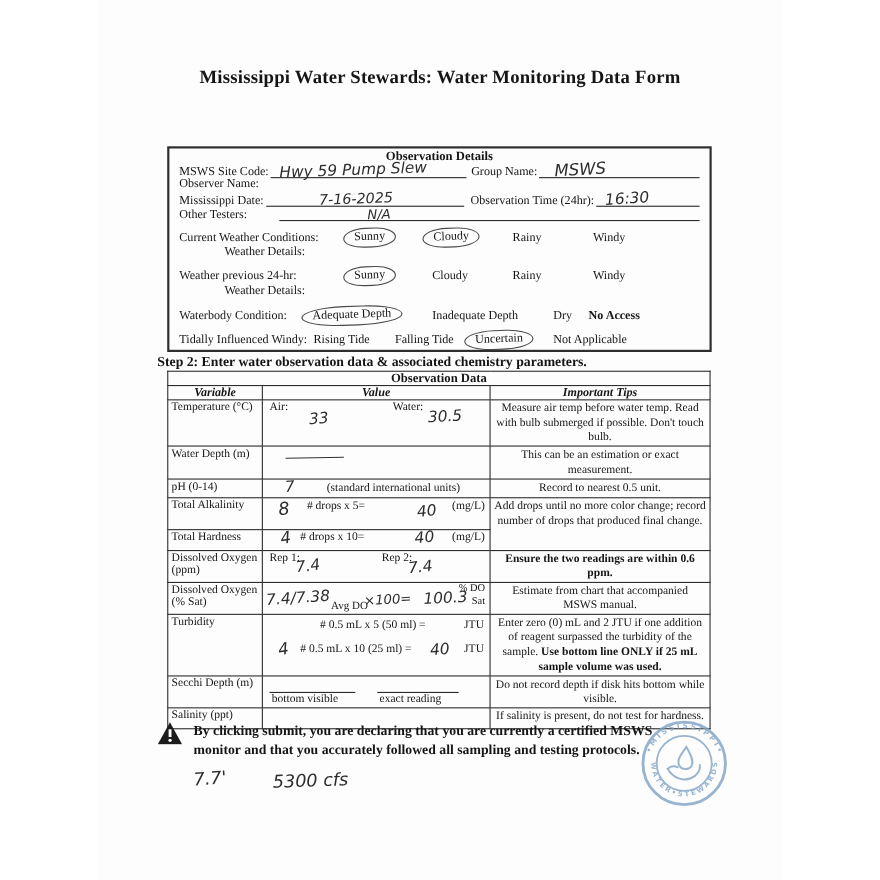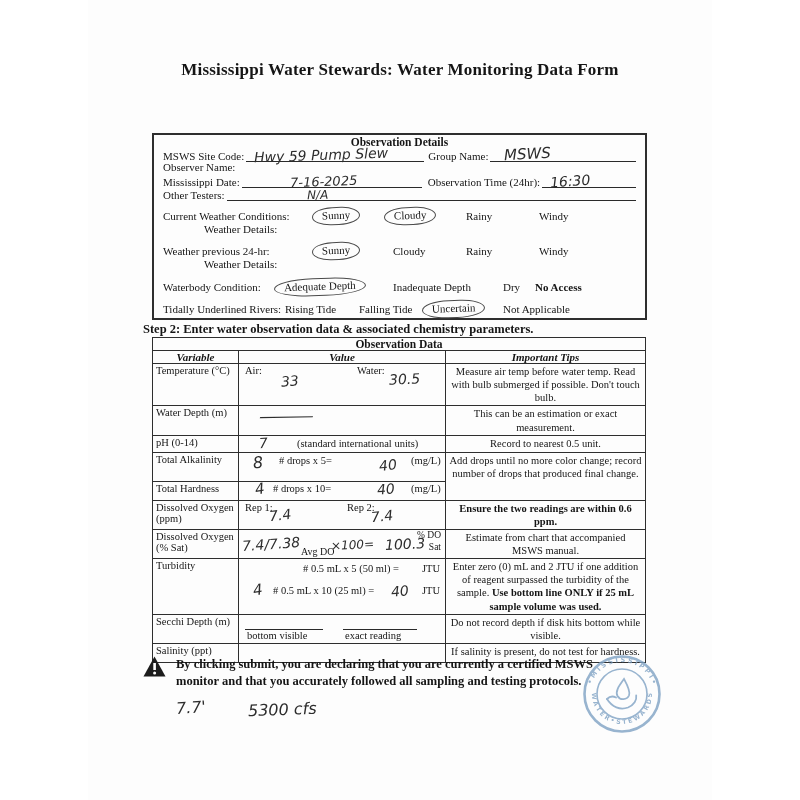--- a/index.html
+++ b/index.html
@@ -81,21 +81,21 @@
       <span class="lbl">Mississippi Date:</span>
       <span class="blank fixed" style="width:180px;">
         <span class="hw" style="left:48px;font-size:13px;transform:rotate(-2deg);">7-16-2025</span>
       </span>
       <span class="lbl" style="padding-left:6px;">Observation Time (24hr):</span>
       <span class="blank">
         <span class="hw" style="left:8px;font-size:14px;transform:rotate(-4deg);">16:30</span>
       </span>
     </div>
 
-    <div class="frow" style="top:52px;">
+    <div class="frow" style="top:52px;gap:27px;">
       <span class="lbl">Other Testers:</span>
       <span class="blank">
         <span class="hw" style="left:80px;font-size:12px;transform:rotate(-2deg);">N/A</span>
       </span>
     </div>
 
     <div class="optrow" style="top:75px;">
       <span>Current Weather Conditions:</span>
       <span class="opt circled" style="left:158px;">Sunny</span>
       <span class="opt circled" style="left:230px;">Cloudy</span>
@@ -119,21 +119,21 @@
 
     <div class="optrow" style="top:146px;">
       <span>Waterbody Condition:</span>
       <span class="opt circled" style="left:120px;">Adequate Depth</span>
       <span class="opt" style="left:230px;">Inadequate Depth</span>
       <span class="opt" style="left:340px;">Dry</span>
       <span class="opt" style="left:372px;font-weight:bold;">No Access</span>
     </div>
 
     <div class="optrow" style="top:168px;">
-      <span>Tidally Underlined Rivers:</span>
+      <span>Tidally Influenced Windy:</span>
       <span class="opt" style="left:122px;">Rising Tide</span>
       <span class="opt" style="left:196px;">Falling Tide</span>
       <span class="opt circled" style="left:268px;">Uncertain</span>
       <span class="opt" style="left:340px;">Not Applicable</span>
     </div>
   </div>
 
   <div class="steptext" id="step2">Step 2: Enter water observation data &amp; associated chemistry parameters.</div>
 
   <table class="obs-table">
@@ -221,21 +221,21 @@
         <span class="hw" style="left:3px;top:6px;transform:rotate(-4deg);">7.4/7.38</span>
         <span class="hw" style="left:92px;top:8px;font-size:12px;transform:rotate(-3deg);">×100=</span>
         <span class="hw" style="left:146px;top:6px;transform:rotate(-3deg);">100.3</span>
       </td>
       <td class="tip">Estimate from chart that accompanied MSWS manual.</td>
     </tr>
 
     <tr>
       <td class="var">Turbidity</td>
       <td class="val" style="height:46px;">
-        <span class="pr" style="left:64px;top:4px;"># 0.5 mL x 5 (50 ml) =</span>
+        <span class="pr" style="left:52px;top:4px;"># 0.5 mL x 5 (50 ml) =</span>
         <span class="pr" style="right:5px;top:4px;left:auto;">JTU</span>
         <span class="hw" style="left:14px;top:22px;font-size:15px;transform:rotate(-8deg);">4</span>
         <span class="pr" style="left:34px;top:26px;"># 0.5 mL x 10 (25 ml) =</span>
         <span class="hw" style="left:152px;top:24px;transform:rotate(-5deg);">40</span>
         <span class="pr" style="right:5px;top:26px;left:auto;">JTU</span>
       </td>
       <td class="tip">
         <span>Enter zero (0) mL and 2 JTU if one addition of reagent surpassed the turbidity of the sample.</span>
         <span class="bold">Use bottom line ONLY if 25 mL sample volume was used.</span>
       </td>

